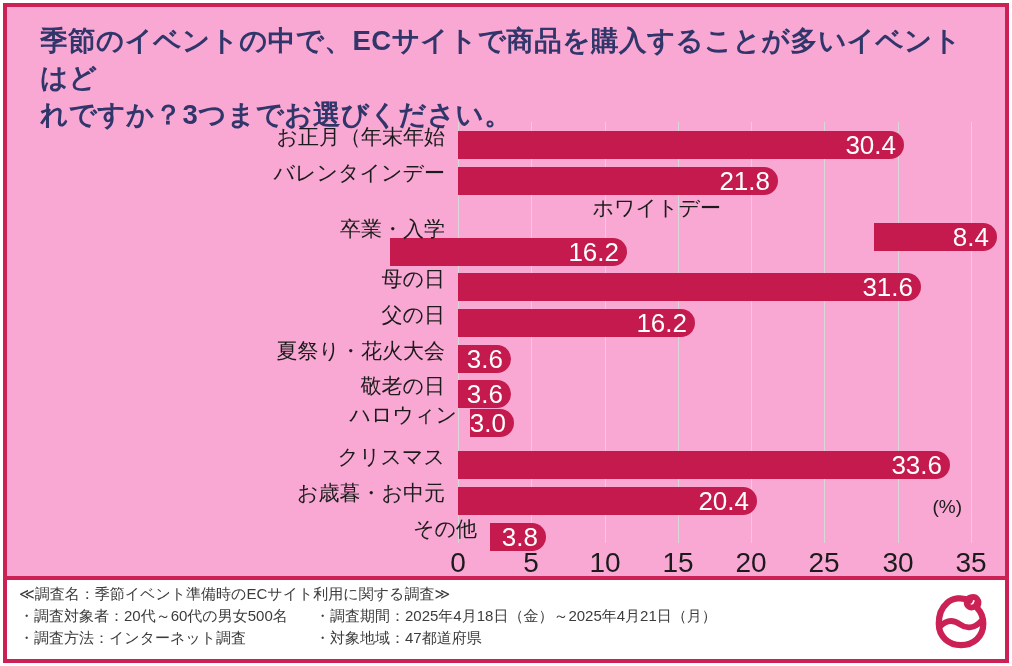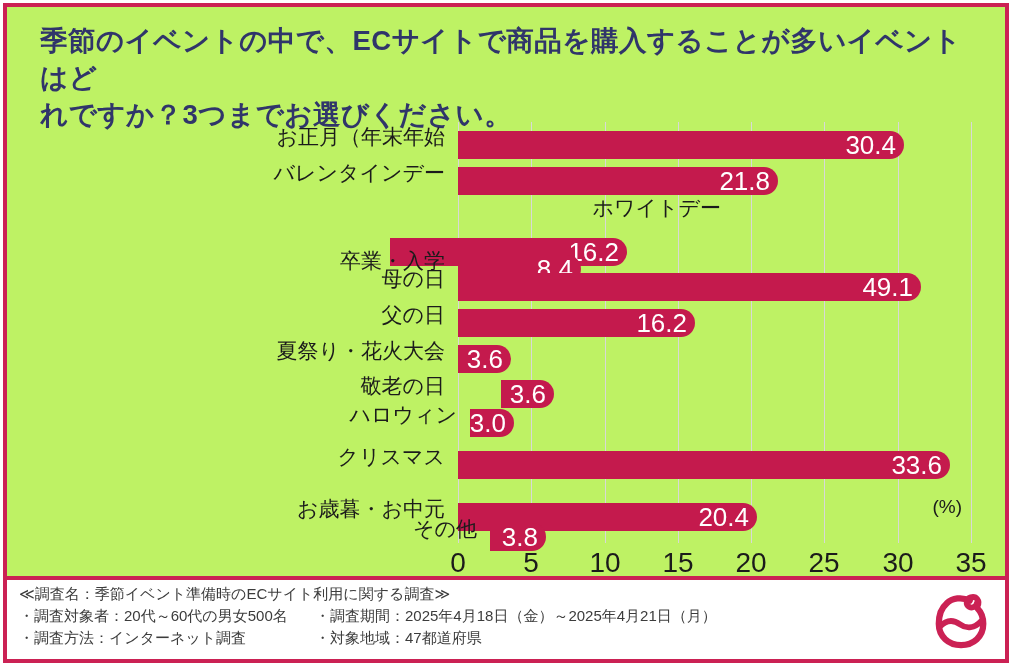--- a/index.html
+++ b/index.html
@@ -12,21 +12,21 @@
   }
   html,body{margin:0;padding:0;}
   body{
     width:1012px;height:666px;position:relative;overflow:hidden;
     background:#FFFFFF;
     font-family:"Liberation Sans","DejaVu Sans",sans-serif;
   }
   .frame{
     position:absolute;left:3px;top:3px;right:3px;bottom:3px;
     border:4px solid var(--accent);
-    background:#bef264;
+    background:#f9a8d4;
   }
   .title{
     position:absolute;left:33px;top:15px;width:945px;
     color:var(--title);font-weight:bold;font-size:27.5px;line-height:37px;
     letter-spacing:0.5px;
   }
   .gridline{
     position:absolute;top:115px;height:421px;width:1px;background:var(--grid);
   }
   .tick{
@@ -110,63 +110,63 @@
         <div class="bar" style="width: 320px; text-align: center;">
           <span class="val">21.8</span>
         </div>
       </div>
       <div class="bar-row" style="top: 187px; flex-direction: column;">
         <div class="cat-label">ホワイトデー</div>
         <div class="bar" style="width: 237px;">
           <span class="val">16.2</span>
         </div>
       </div>
-      <div class="bar-row" style="top: 240px;">
+      <div class="bar-row" style="top: 208px; justify-content: space-between;">
         <div class="cat-label">卒業・入学</div>
         <div class="bar" style="width: 123px;">
           <span class="val">8.4</span>
         </div>
       </div>
       <div class="bar-row" style="top: 258px;">
         <div class="cat-label">母の日</div>
         <div class="bar" style="width: 463px;">
-          <span class="val">49.1</span>
+          <span class="val">31.6</span>
         </div>
       </div>
       <div class="bar-row" style="top: 294px;">
         <div class="cat-label">父の日</div>
         <div class="bar" style="width: 237px;">
           <span class="val">16.2</span>
         </div>
       </div>
       <div class="bar-row" style="top: 330px;">
         <div class="cat-label">夏祭り・花火大会</div>
         <div class="bar" style="width: 53px;">
           <span class="val">3.6</span>
         </div>
       </div>
-      <div class="bar-row" style="top: 365px; gap: 43px;">
+      <div class="bar-row" style="top: 365px;">
         <div class="cat-label">敬老の日</div>
         <div class="bar" style="width: 53px;">
           <span class="val">3.6</span>
         </div>
       </div>
       <div class="bar-row" style="top: 394px; padding-left: 12px;">
         <div class="cat-label">ハロウィン</div>
         <div class="bar" style="width: 44px;">
           <span class="val">3.0</span>
         </div>
       </div>
       <div class="bar-row" style="top: 436px;">
         <div class="cat-label">クリスマス</div>
         <div class="bar" style="width: 492px;">
           <span class="val">33.6</span>
         </div>
       </div>
-      <div class="bar-row" style="top: 488px;">
+      <div class="bar-row" style="top: 472px;">
         <div class="cat-label">お歳暮・お中元</div>
         <div class="bar" style="width: 299px; padding-left: 29px;">
           <span class="val">20.4</span>
         </div>
       </div>
       <div class="bar-row" style="top: 508px; padding-left: 32px;">
         <div class="cat-label">その他</div>
         <div class="bar" style="width: 56px;">
           <span class="val">3.8</span>
         </div>

